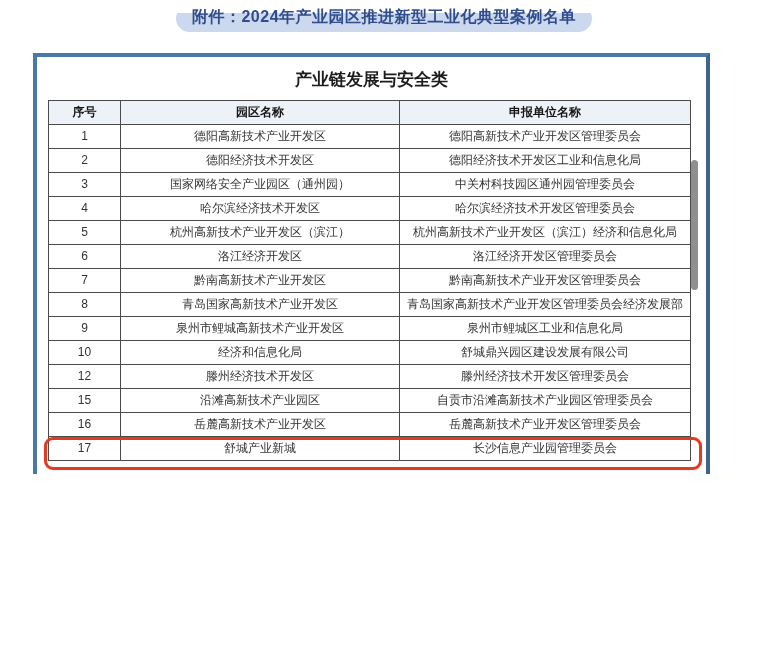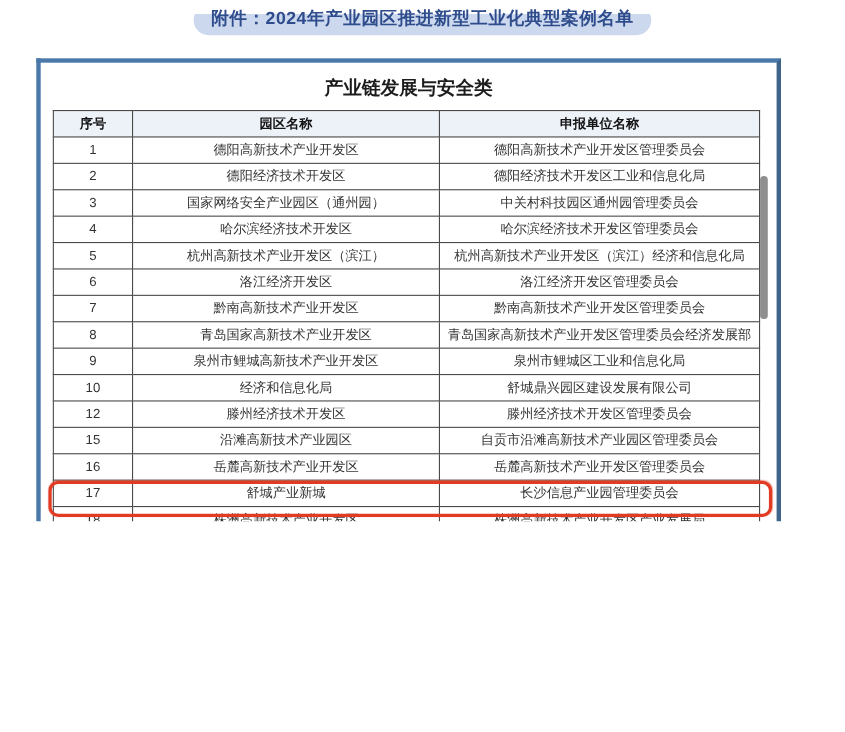--- a/index.html
+++ b/index.html
@@ -216,25 +216,20 @@
           <tr>
             <td>16</td>
             <td>岳麓高新技术产业开发区</td>
             <td>岳麓高新技术产业开发区管理委员会</td>
           </tr>
           <tr>
             <td>17</td>
             <td>舒城产业新城</td>
             <td>长沙信息产业园管理委员会</td>
           </tr>
-          <tr>
-            <td>18</td>
-            <td>株洲高新技术产业开发区</td>
-            <td>株洲高新技术产业开发区产业发展局</td>
-          </tr>
         </tbody>
     </table>
   </div>
 
   <div class="scroll-thumb"></div>
 
   <div class="highlight-box" style="left: 44px; width: 658px; top: 436.5px; height: 33px;"></div>
 
   <div class="note">（注：上述名单均按园区名称首字母排序）</div>
 

